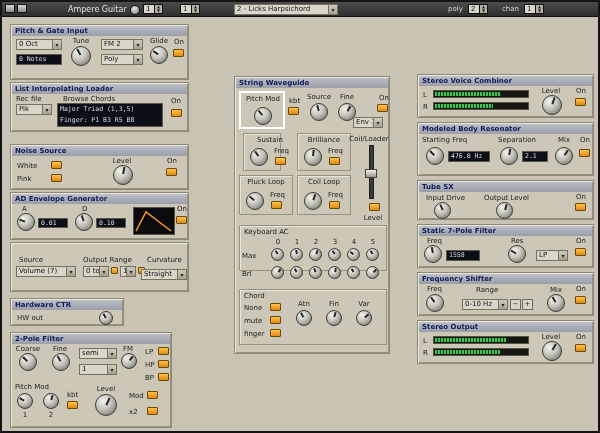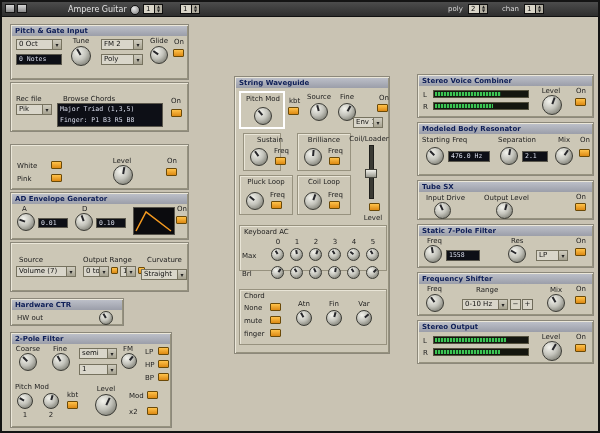--- a/index.html
+++ b/index.html
@@ -70,20 +70,21 @@
 
     <div class="tb-spin" style="left:141px">
       <div class="val">1</div>
       <div class="arr">▲<br>▼</div>
     </div>
     <div class="tb-spin" style="left:178px">
       <div class="val">1</div>
       <div class="arr">▲<br>▼</div>
     </div>
 
+    <div class="dd" style="left:232px;top:2px;width:104px;background:#d9d5c8">2 - Licks Harpsichord</div>
 
     <div class="tb-lbl" style="left:446px">poly</div>
     <div class="tb-spin" style="left:466px">
       <div class="val">2</div>
       <div class="arr">▲<br>▼</div>
     </div>
     <div class="tb-lbl" style="left:500px">chan</div>
     <div class="tb-spin" style="left:522px">
       <div class="val">1</div>
       <div class="arr">▲<br>▼</div>
@@ -98,32 +99,34 @@
     <div class="knob" style="left:60px;top:21px;width:20px;height:20px"></div>
     <div class="dd" style="left:90px;top:14px;width:42px">FM 2</div>
     <div class="dd" style="left:90px;top:29px;width:42px">Poly</div>
     <div class="lbl c" style="left:134px;top:12px;width:28px">Glide</div>
     <div class="knob" style="left:139px;top:21px;width:18px;height:18px;--rot:-55deg"></div>
     <div class="lbl" style="left:163px;top:13px">On</div>
     <div class="led" style="left:162px;top:24px"></div>
   </div>
 
   <div class="panel" style="left:8px;top:80px;width:179px;height:50px">
+    <div class="phead">List Interpolating Loader</div>
     <div class="lbl" style="left:5px;top:12px">Rec file</div>
     <div class="dd" style="left:5px;top:21px;width:36px">Pik</div>
     <div class="lbl" style="left:52px;top:12px">Browse Chords</div>
     <div class="lcd" style="left:46px;top:20px;width:106px;height:24px">
       <div class="lcd-line">Major Triad (1,3,5)</div>
       <div class="lcd-line">Finger: P1 B3 R5 B8</div>
     </div>
     <div class="lbl" style="left:160px;top:14px">On</div>
     <div class="led" style="left:160px;top:26px"></div>
   </div>
 
   <div class="panel" style="left:8px;top:142px;width:179px;height:46px">
+    <div class="phead">Noise Source</div>
     <div class="lbl" style="left:6px;top:17px">White</div>
     <div class="led" style="left:40px;top:16px"></div>
     <div class="lbl" style="left:6px;top:30px">Pink</div>
     <div class="led" style="left:40px;top:29px"></div>
     <div class="lbl c" style="left:96px;top:12px;width:30px">Level</div>
     <div class="knob" style="left:102px;top:20px;width:20px;height:20px;--rot:10deg"></div>
     <div class="lbl" style="left:156px;top:12px">On</div>
     <div class="led" style="left:155px;top:23px"></div>
   </div>
 

